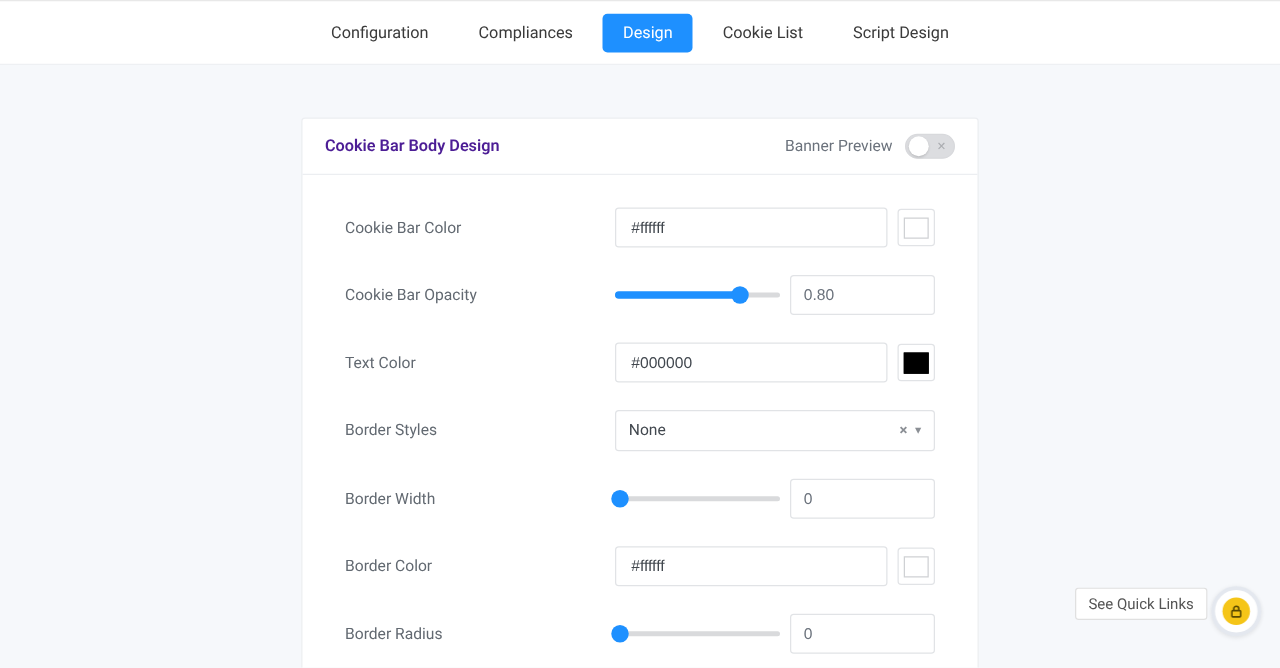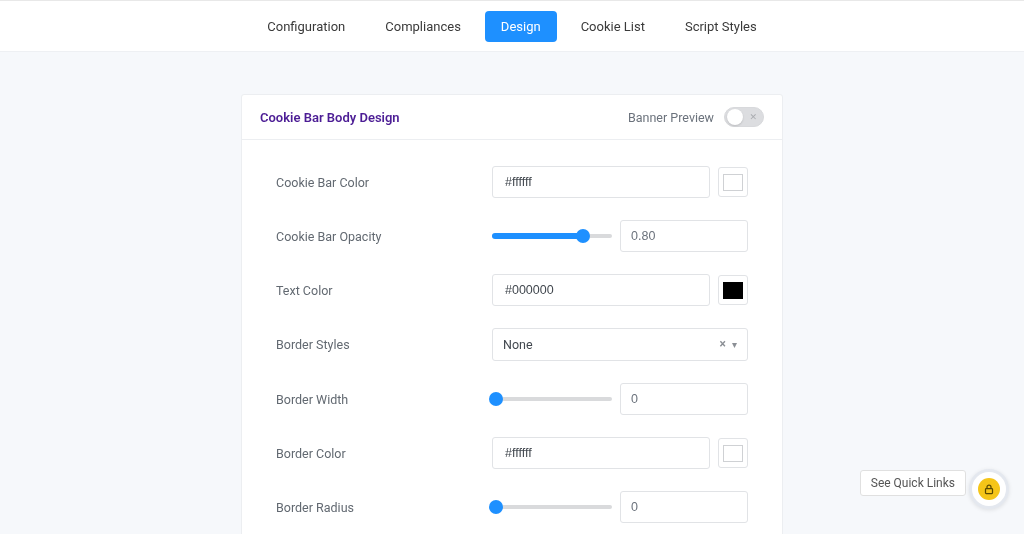--- a/index.html
+++ b/index.html
@@ -165,21 +165,21 @@
       position: absolute;
       width: 14px;
       height: 14px;
       background: #1e90ff;
       border-radius: 50%;
       top: -5px;
       transform: translateX(-50%);
       cursor: pointer;
     }
     .num-input {
-      width: 128px;
+      width: 116px;
       border: 1px solid #e1e3e6;
       border-radius: 3px;
       padding: 8px 10px;
       font-size: 12.5px;
       color: #6b727c;
       background: #fff;
     }
     .select {
       flex: 1;
       border: 1px solid #e1e3e6;
@@ -241,21 +241,21 @@
     }
   </style>
 </head>
 <body>
 
 <nav class="topnav">
   <a>Configuration</a>
   <a>Compliances</a>
   <a class="active">Design</a>
   <a>Cookie List</a>
-  <a>Script Styles</a>
+  <a>Script Design</a>
 </nav>
 
 <div class="page">
   <div class="card">
 
     <div class="card-header">
       <h3>Cookie Bar Body Design</h3>
       <div class="banner-toggle">
         <span>Banner Preview</span>
         <div class="toggle">

